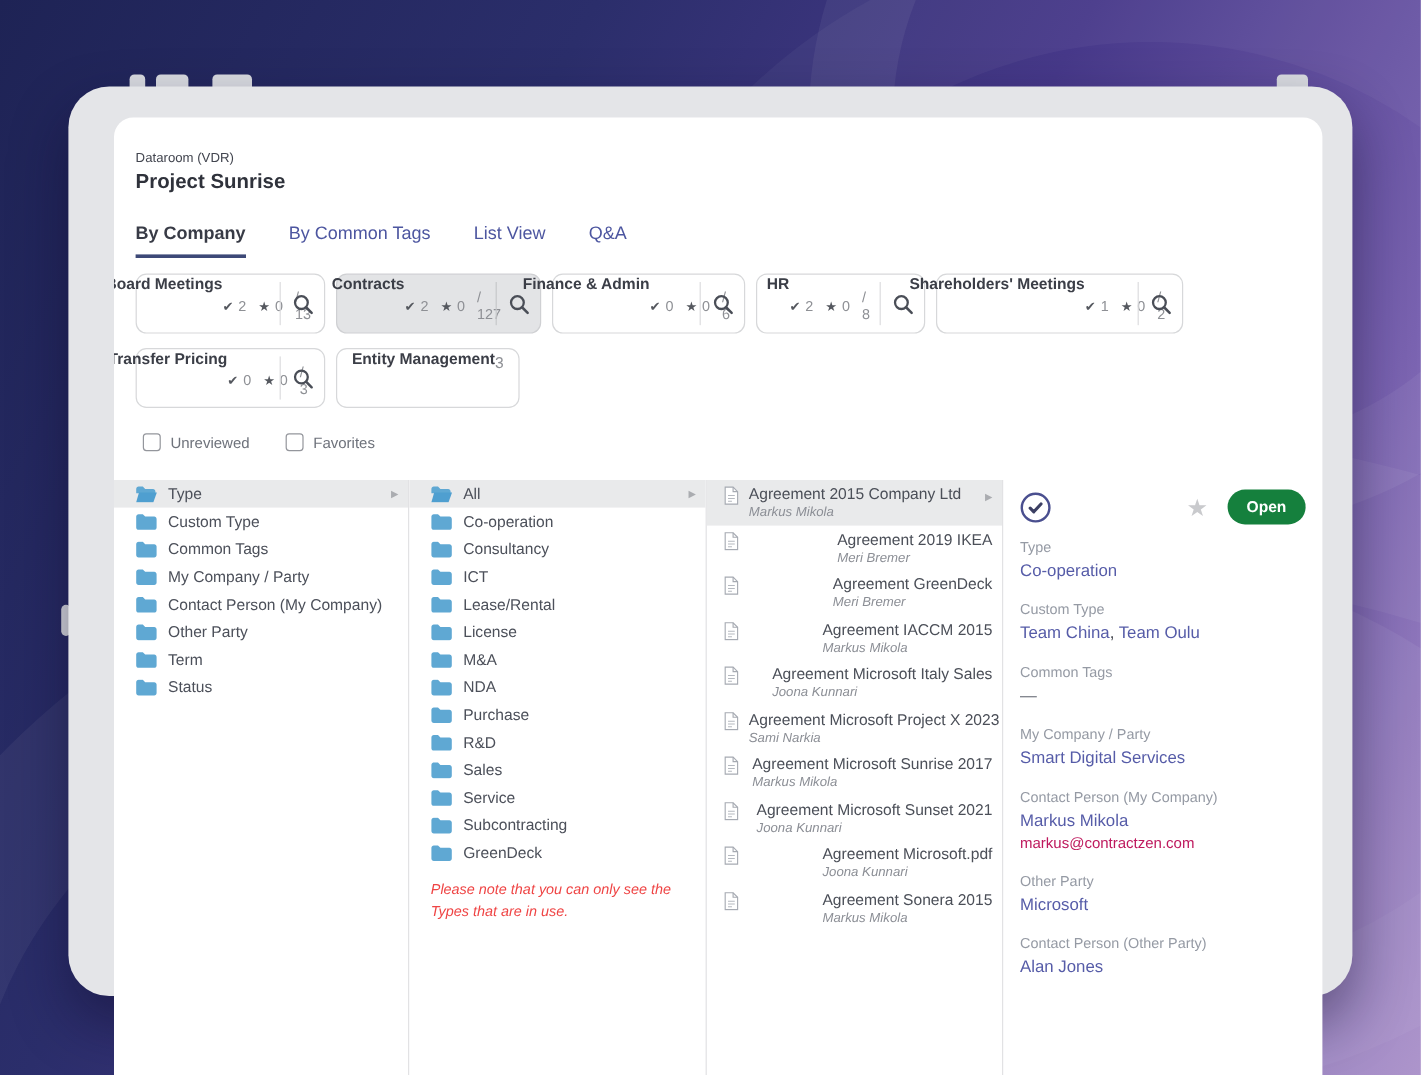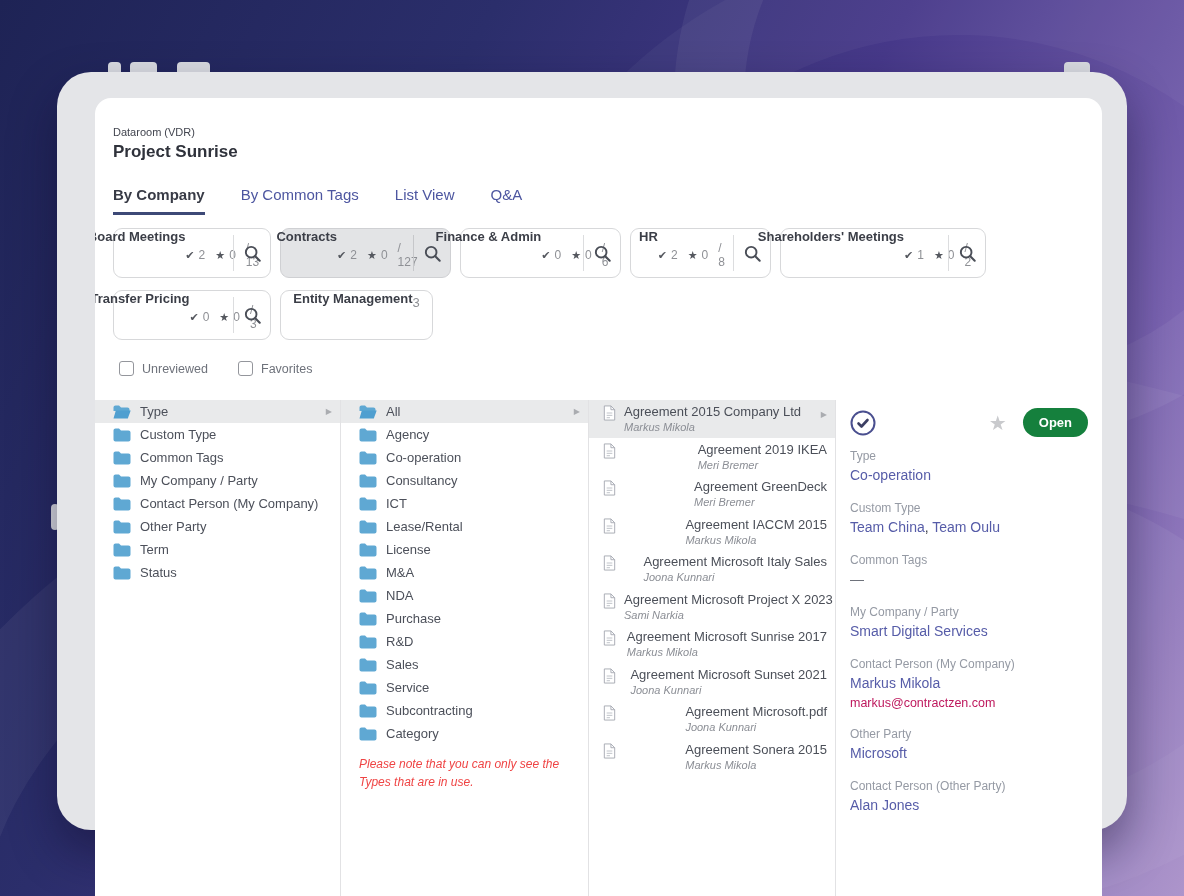--- a/index.html
+++ b/index.html
@@ -375,28 +375,20 @@
             <div class="folder-row selected">
 
               <svg class="folder-icon open-ic" viewBox="0 0 18 14">
                 <path d="M0.5 2.5C0.5 1.4 1.4 0.5 2.5 0.5H6L8 2.5H14.5C15.6 2.5 16.5 3.4 16.5 4.5V6H0.5Z" fill="#5fa8d3"></path>
                 <path d="M2.8 5.5H17.7L14.8 13.5H0.5Z" fill="#4f9fd0"></path>
               </svg>
               <span class="folder-label">All</span>
               <span class="chev">▶</span>
             </div>
 
-            <div class="folder-row">
-              <svg class="folder-icon closed-ic" viewBox="0 0 18 14">
-                <path d="M0.5 2.5C0.5 1.4 1.4 0.5 2.5 0.5H6L8 2.5H15.5C16.6 2.5 17.5 3.4 17.5 4.5V11.5C17.5 12.6 16.6 13.5 15.5 13.5H2.5C1.4 13.5 0.5 12.6 0.5 11.5Z" fill="#5fa8d3"></path>
-              </svg>
-
-              <span class="folder-label">Agency</span>
-
-            </div>
 
             <div class="folder-row">
               <svg class="folder-icon closed-ic" viewBox="0 0 18 14">
                 <path d="M0.5 2.5C0.5 1.4 1.4 0.5 2.5 0.5H6L8 2.5H15.5C16.6 2.5 17.5 3.4 17.5 4.5V11.5C17.5 12.6 16.6 13.5 15.5 13.5H2.5C1.4 13.5 0.5 12.6 0.5 11.5Z" fill="#5fa8d3"></path>
               </svg>
 
               <span class="folder-label">Co-operation</span>
 
             </div>
 
@@ -497,21 +489,21 @@
 
               <span class="folder-label">Subcontracting</span>
 
             </div>
 
             <div class="folder-row">
               <svg class="folder-icon closed-ic" viewBox="0 0 18 14">
                 <path d="M0.5 2.5C0.5 1.4 1.4 0.5 2.5 0.5H6L8 2.5H15.5C16.6 2.5 17.5 3.4 17.5 4.5V11.5C17.5 12.6 16.6 13.5 15.5 13.5H2.5C1.4 13.5 0.5 12.6 0.5 11.5Z" fill="#5fa8d3"></path>
               </svg>
 
-              <span class="folder-label">Category</span>
+              <span class="folder-label">GreenDeck</span>
 
             </div>
           </div>
         <div class="note">Please note that you can only see the Types that are in use.</div>
       </div>
 
       <div class="col col3">
 
           <div class="doc-row selected">
             <svg class="doc-icon" viewBox="0 0 13 17">

